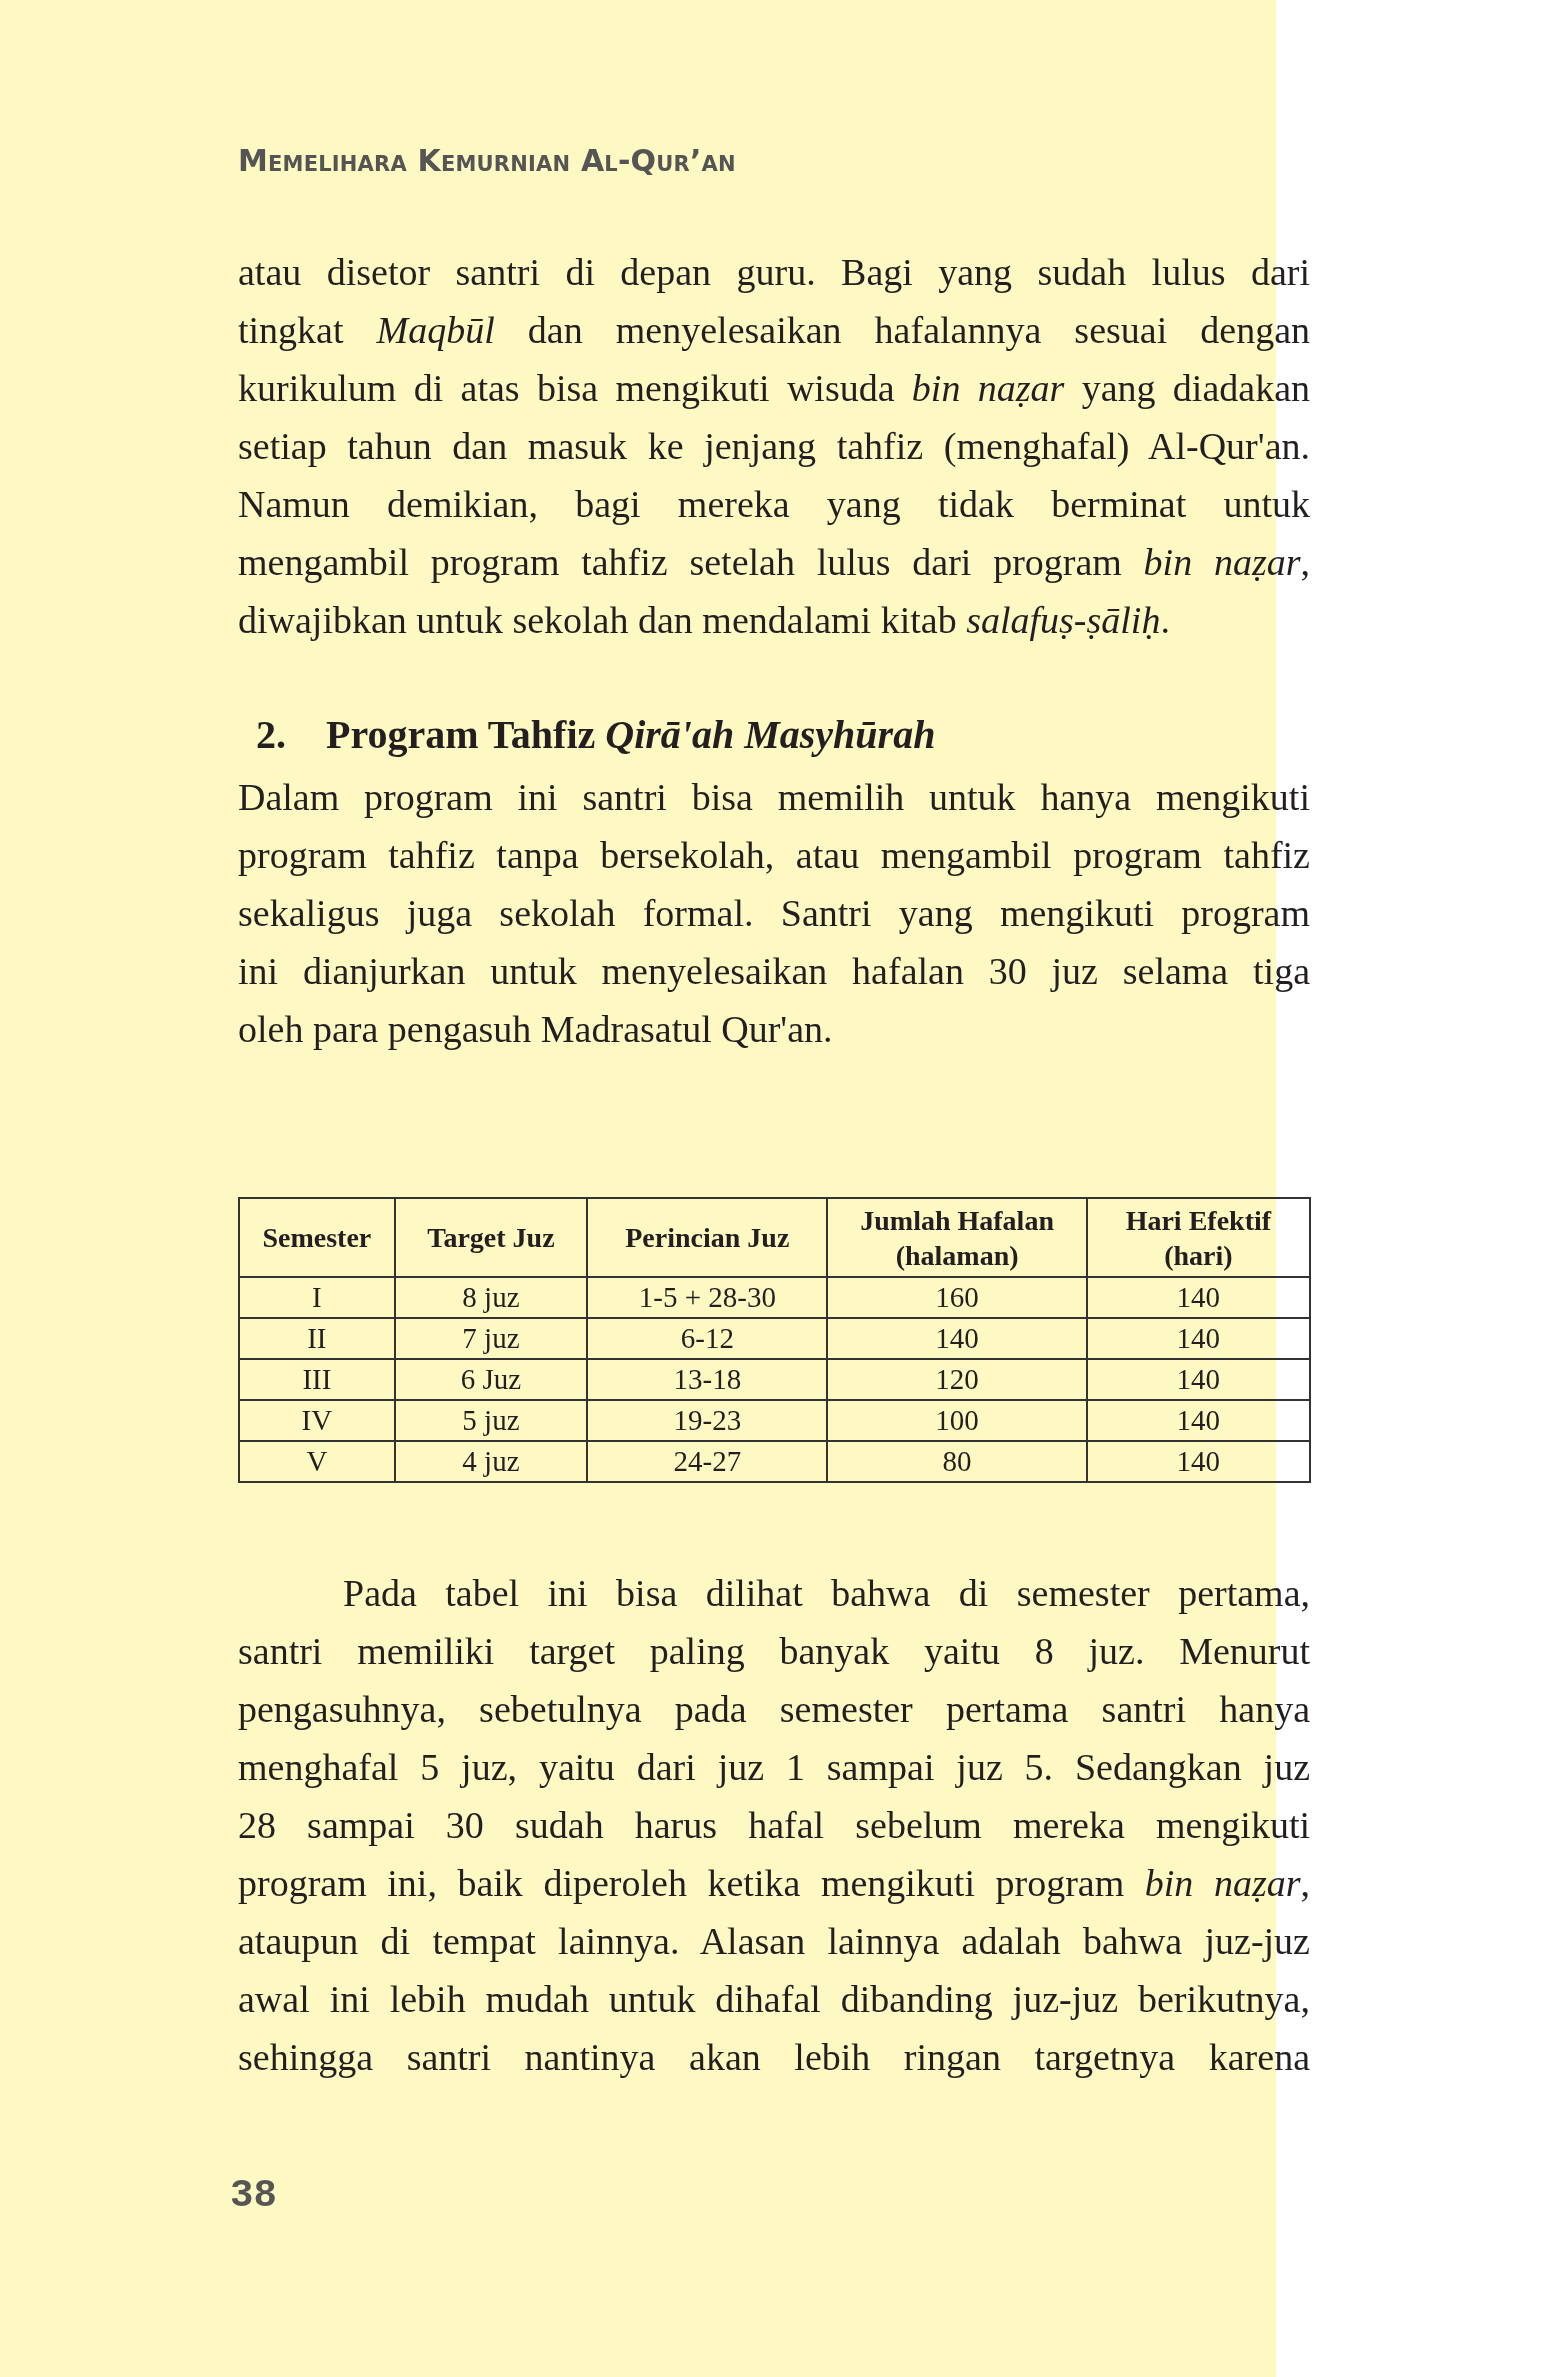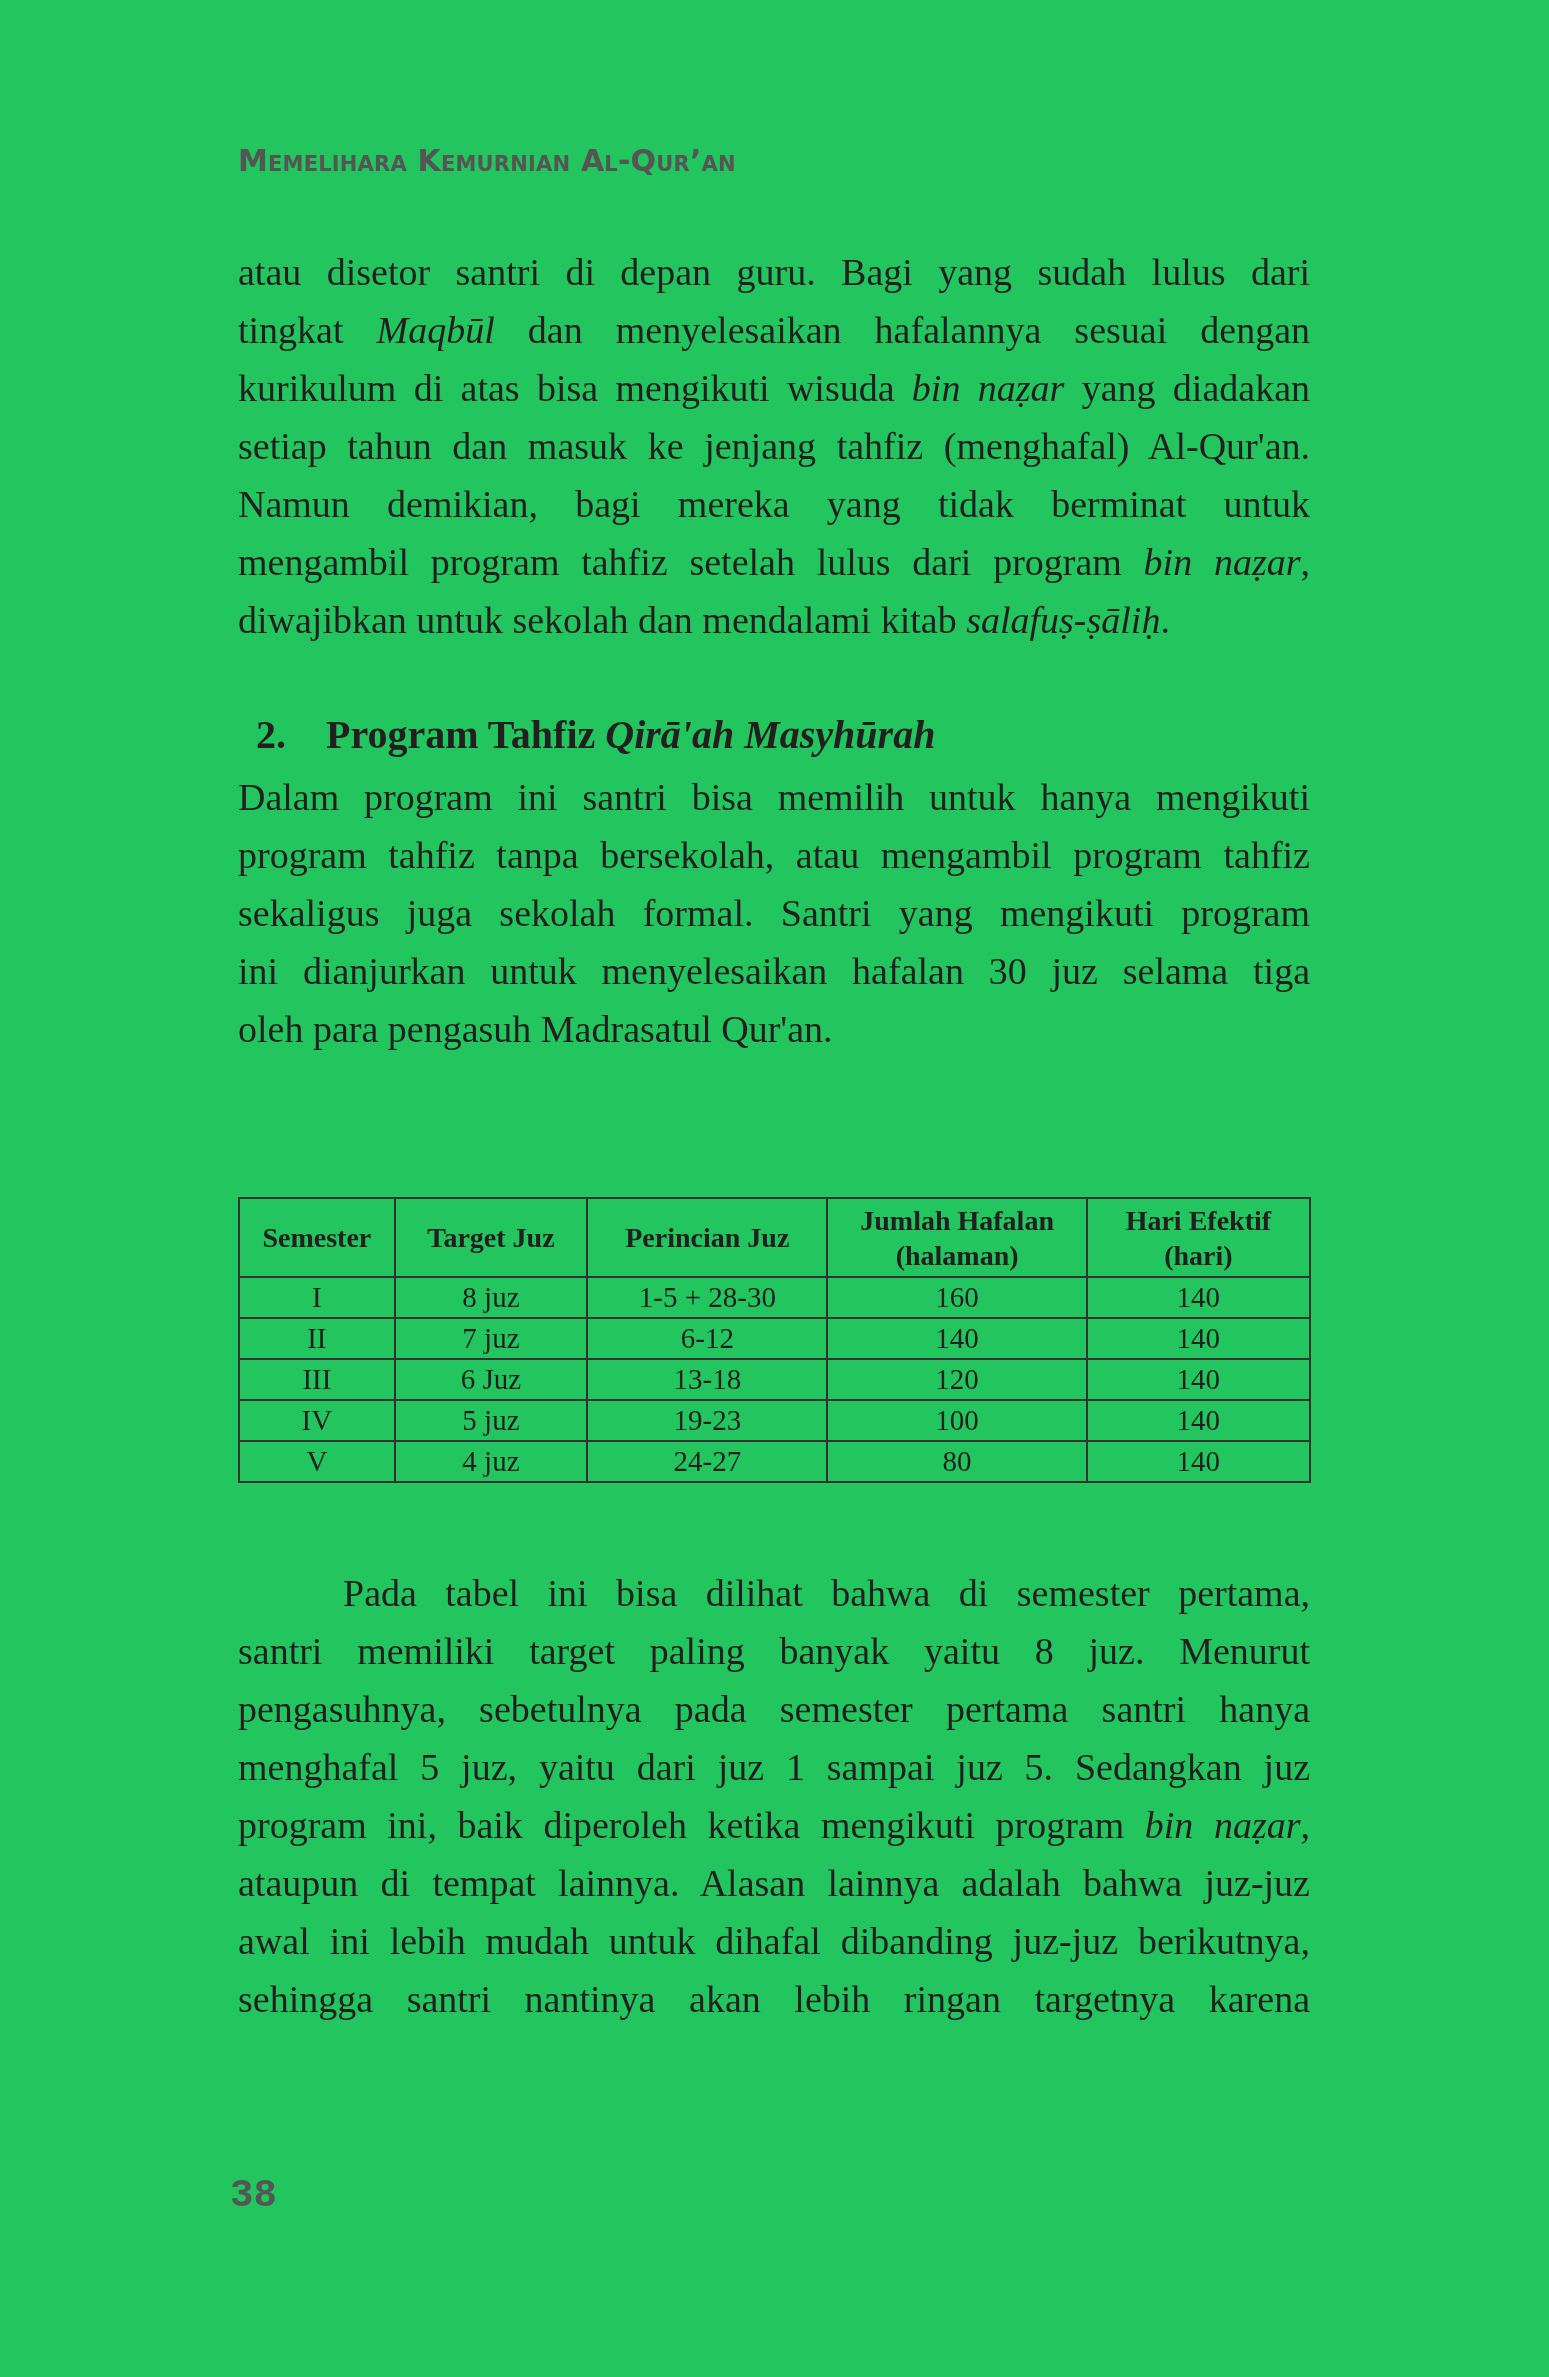--- a/index.html
+++ b/index.html
@@ -1,17 +1,17 @@
 <!DOCTYPE html>
 <html style="font-size:14px"><head>
 <meta charset="utf-8">
 <style>
   html, body { margin: 0; padding: 0; background: #ffffff; }
   body { width: 1549px; height: 2377px; position: relative; overflow: hidden; }
-  .page { position: absolute; left: 0; top: 0; width: 1549px; height: 2377px; background: #22c55e; }
+  .page { position: absolute; left: 0; top: 0; width: 1276px; height: 2377px; background: #fef9c3; }
 
   .running-header {
     position: absolute; left: 238px; top: 143px;
     font-family: "DejaVu Sans", sans-serif; font-weight: bold;
     font-size: 30px; color: #555555; font-variant: small-caps;
     letter-spacing: 0.2px; white-space: nowrap;
   }
 
   .body-text {
     position: absolute; left: 238px; width: 1072px;
@@ -140,20 +140,21 @@
       </tr>
     </tbody>
   </table>
 
 
   <div class="body-text" style="top:1564px;" id="para3">
       <span class="line indent"><span>Pada tabel ini bisa dilihat bahwa di semester pertama,</span></span>
       <span class="line"><span>santri memiliki target paling banyak yaitu 8 juz. Menurut</span></span>
       <span class="line"><span>pengasuhnya, sebetulnya pada semester pertama santri hanya</span></span>
       <span class="line"><span>menghafal 5 juz, yaitu dari juz 1 sampai juz 5. Sedangkan juz</span></span>
+      <span class="line"><span>28 sampai 30 sudah harus hafal sebelum mereka mengikuti</span></span>
       <span class="line"><span>program ini, baik diperoleh ketika mengikuti program </span><em>bin naẓar</em><span>,</span></span>
       <span class="line"><span>ataupun di tempat lainnya. Alasan lainnya adalah bahwa juz-juz</span></span>
       <span class="line"><span>awal ini lebih mudah untuk dihafal dibanding juz-juz berikutnya,</span></span>
       <span class="line"><span>sehingga santri nantinya akan lebih ringan targetnya karena</span></span>
     </div>
 
   <div class="page-number">38</div>
 </div>
 
 

